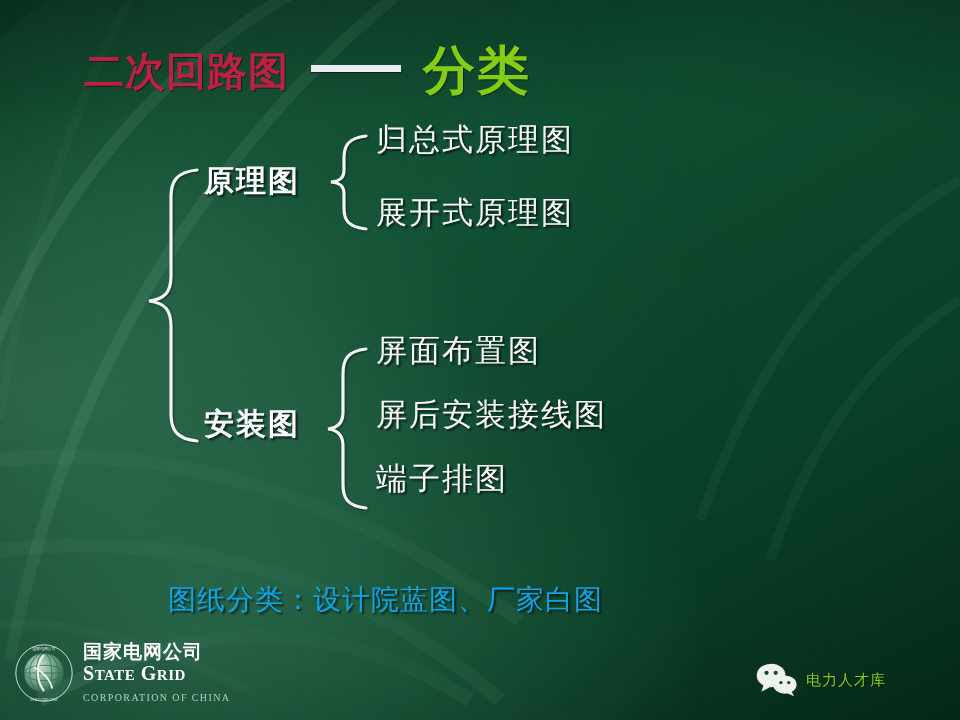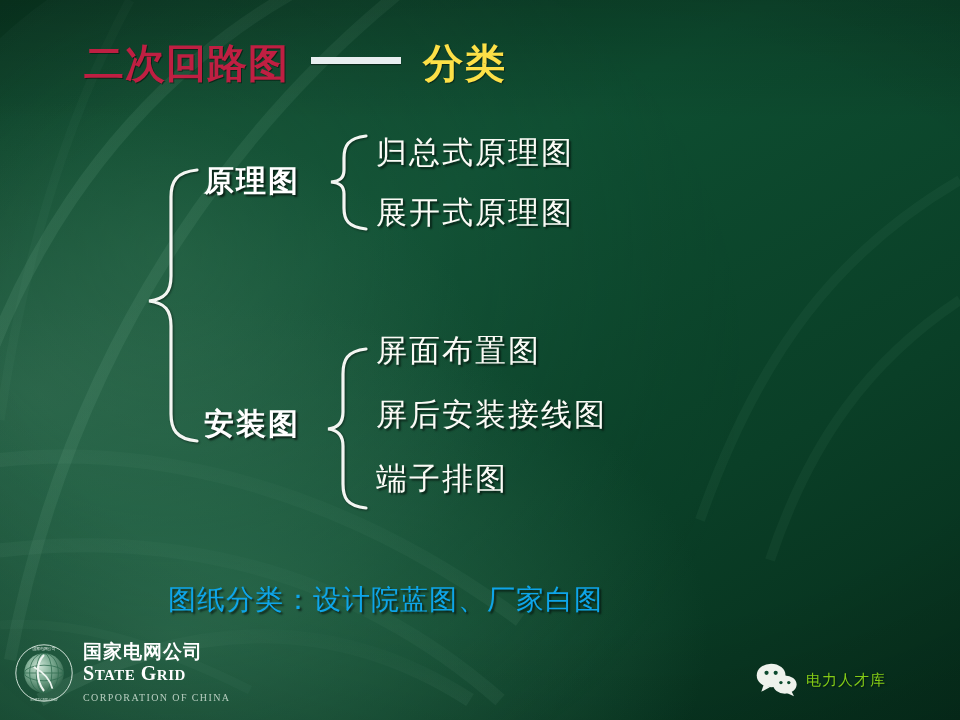--- a/index.html
+++ b/index.html
@@ -63,23 +63,23 @@
   .title-dash {
     display: inline-block;
     width: 90px;
     height: 7px;
     background: #e8eef0;
     margin: 0 2px 6px 2px;
     box-shadow: 0 1px 1px rgba(0,0,0,.45);
   }
   .title-yellow {
     font-family: "Liberation Serif", "DejaVu Serif", serif;
-    font-size: 40px;
-    font-weight: bold;
-    color: #fde047;
+    font-size: 52px;
+    font-weight: bold;
+    color: #84cc16;
     letter-spacing: 2px;
     text-shadow: 1px 1px 1px rgba(0,0,0,0.45);
   }
 
   
   .diagram {
     position: absolute;
     inset: 0;
     pointer-events: none;
   }
@@ -100,21 +100,21 @@
 
   .leaf {
     position: absolute;
     font-family: "Liberation Serif", "DejaVu Serif", serif;
     font-size: 31px;
     color: #fbfbf6;
     letter-spacing: 2px;
     text-shadow: 2px 2px 2px rgba(0,0,0,0.6);
     white-space: nowrap;
   }
-  #leaf-0 { left: 376px; top: 132px; }
+  #leaf-0 { left: 376px; top: 119px; }
   #leaf-1 { left: 376px; top: 192px; }
   #leaf-2 { left: 376px; top: 330px; }
   #leaf-3 { left: 376px; top: 394px; }
   #leaf-4 { left: 376px; top: 458px; }
 
   .footnote {
     position: absolute;
     left: 168px;
     top: 581px;
     font-family: "Liberation Serif", "DejaVu Serif", serif;

